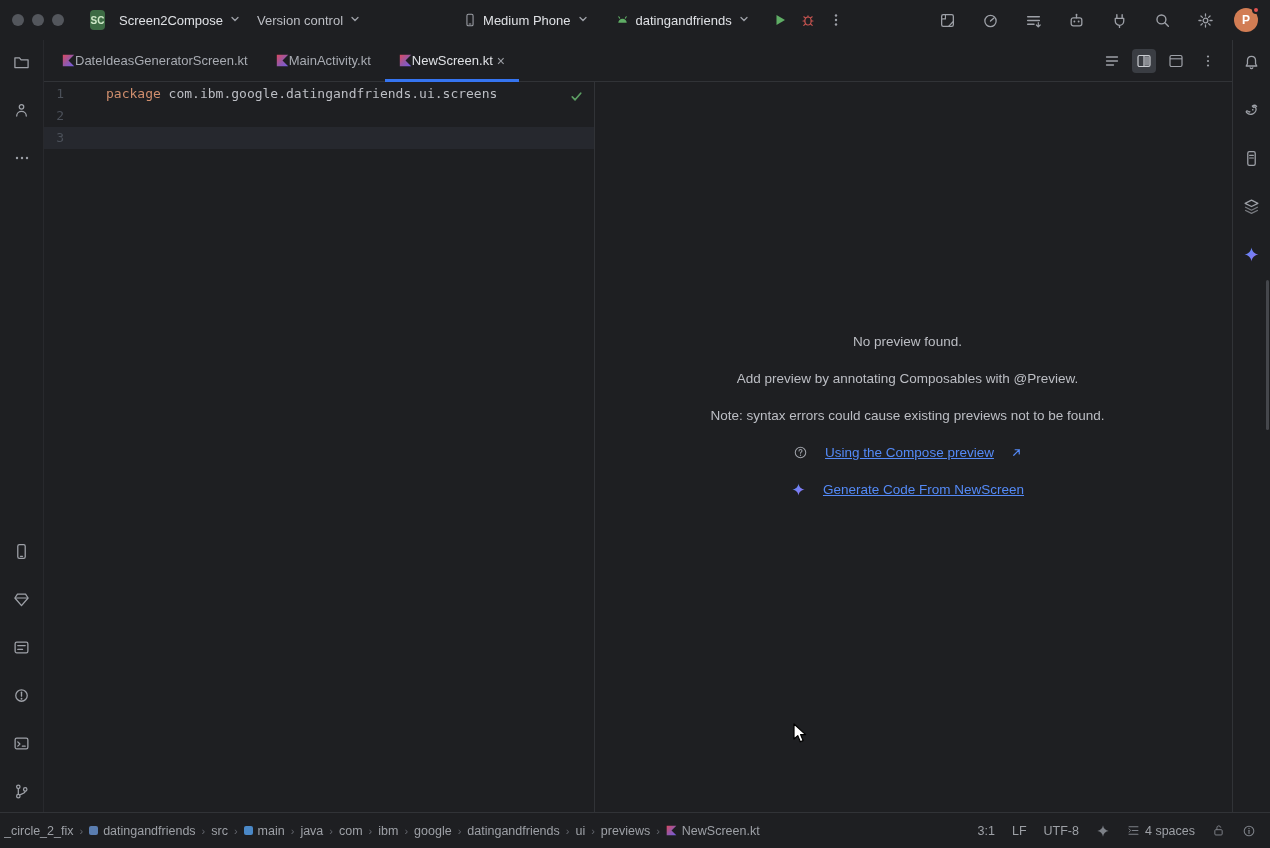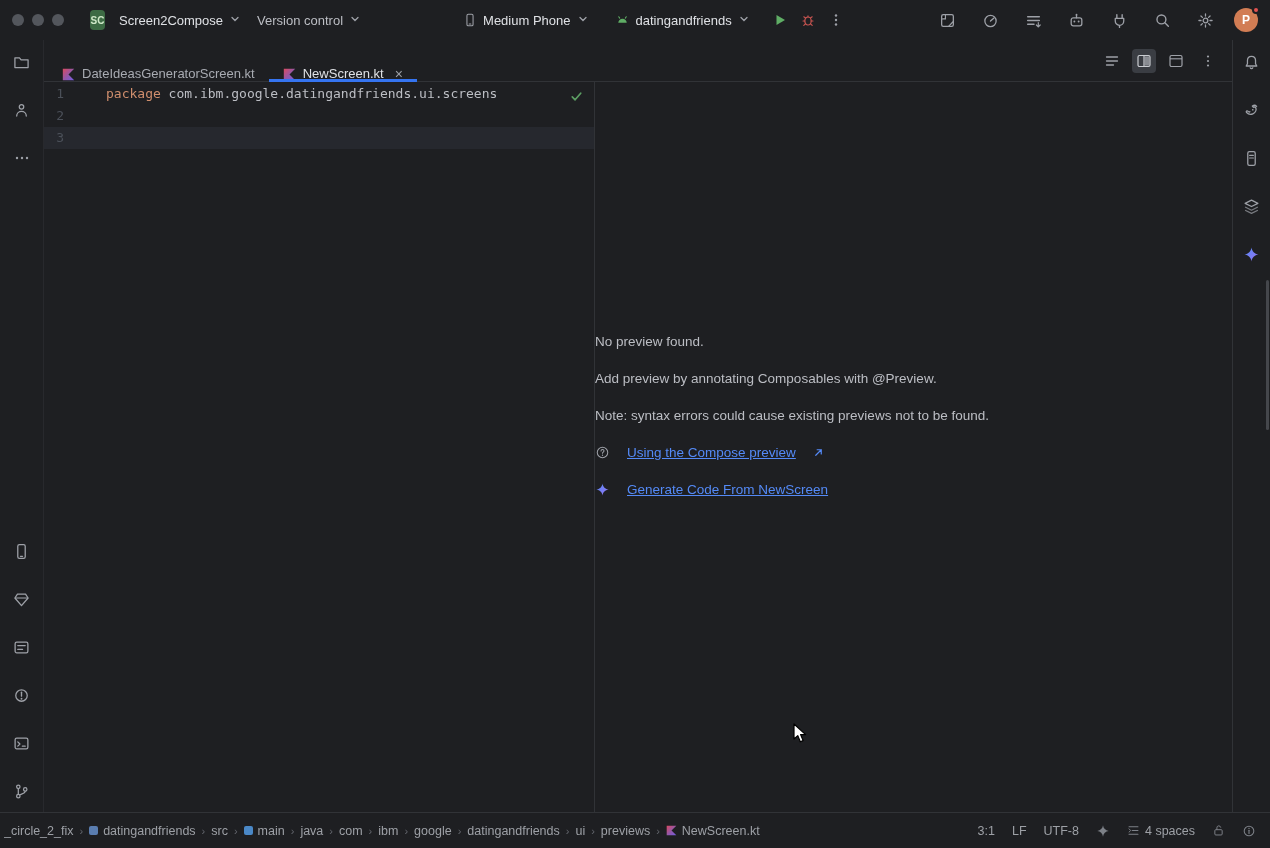--- a/index.html
+++ b/index.html
@@ -33,21 +33,21 @@
   .sidebar-left { width:44px; display:flex; flex-direction:column; align-items:center;
                   padding:10px 0 9px; gap:24px; border-right:1px solid #28292d; }
   .sidebar-left .grow { flex:1; }
   .sidebar-right { width:38px; display:flex; flex-direction:column; align-items:center;
                    padding:10px 0; gap:24px; border-left:1px solid #313337; position:relative; }
   .tool-btn { width:24px; height:24px; display:flex; align-items:center; justify-content:center; border-radius:4px; }
   .main { flex:1; display:flex; flex-direction:column; min-width:0; }
 
   
   .tabbar { height:42px; display:flex; align-items:stretch; padding-left:4px; border-bottom:1px solid #313337; }
-  .tab { display:flex; align-items:flex-end; gap:7px; padding:0 14px; position:relative; color:#a8abb2; }
+  .tab { display:flex; align-items:center; padding:0 14px; position:relative; color:#a8abb2; }
   .tab.active { color:#dfe1e5; }
   .tab.active::after { content:""; position:absolute; left:0; right:0; bottom:-1px; height:3px; background:#3574f0; }
   .tab .close { margin-left:4px; color:#9da0a6; font-size:14px; line-height:1; }
   .view-toggles { margin-left:auto; display:flex; align-items:center; gap:8px; padding-right:12px; }
   .toggle { width:24px; height:24px; display:flex; align-items:center; justify-content:center; border-radius:4px; }
   .toggle.selected { background:#3a3d43; }
 
   
   .content { flex:1; display:flex; min-height:0; }
   .editor { width:551px; border-right:1px solid #313337; position:relative;
@@ -56,21 +56,21 @@
   .line.caret-line { background:#26282e; }
   .ln { width:20px; text-align:right; color:#4b5059; flex:none;
         font-family:"DejaVu Sans Mono","Liberation Mono",monospace; }
   .codetxt { padding-left:42px; white-space:pre; color:#bcbec4; }
   .kw { color:#cf8e6d; }
   .inspect-widget { position:absolute; top:7px; right:10px; }
 
   
   .preview-panel { flex:1; position:relative; }
   .preview-content { position:absolute; top:252px; left:0; right:12px;
-                     display:flex; flex-direction:column; gap:22px;
+                     display:flex; flex-direction:column; align-items:center; gap:22px;
                      font-size:13.5px; color:#bcbec4; }
   .pv-link { display:flex; align-items:center; gap:17px; color:#548af7;text-decoration:underline; }
   .scroll-thumb { position:absolute; right:1px; top:240px; width:3px; height:150px; background:#45474c; border-radius:2px; }
 
   
   .statusbar { height:36px; display:flex; align-items:center; padding:0 10px 0 4px;
                border-top:1px solid #313337; font-size:12.5px; color:#9da0a6; }
   .crumbs { display:flex; align-items:center; gap:6px; white-space:nowrap; overflow:hidden; }
   .crumb { display:flex; align-items:center; gap:5px; }
   .crumb-sep { color:#63666d; font-size:11px; }
@@ -271,20 +271,33 @@
               <defs>
                 <linearGradient id="k1" x1="0" y1="0" x2="16" y2="16" gradientUnits="userSpaceOnUse">
                   <stop offset="0" stop-color="#e44857"></stop>
                   <stop offset="0.5" stop-color="#9757a5"></stop>
                   <stop offset="1" stop-color="#6d5ded"></stop>
                 </linearGradient>
               </defs>
               <path d="M1 15V1h14L8 8l7 7z" fill="url(#k1)"></path>
             </svg>
           <span>DateIdeasGeneratorScreen.kt</span>
+        </div>
+        <div class="tab">
+          <svg width="13" height="13" viewBox="0 0 16 16">
+              <defs>
+                <linearGradient id="k2" x1="0" y1="0" x2="16" y2="16" gradientUnits="userSpaceOnUse">
+                  <stop offset="0" stop-color="#e44857"></stop>
+                  <stop offset="0.5" stop-color="#9757a5"></stop>
+                  <stop offset="1" stop-color="#6d5ded"></stop>
+                </linearGradient>
+              </defs>
+              <path d="M1 15V1h14L8 8l7 7z" fill="url(#k2)"></path>
+            </svg>
+          <span>MainActivity.kt</span>
         </div>
         <div class="tab active">
           <svg width="13" height="13" viewBox="0 0 16 16">
               <defs>
                 <linearGradient id="k3" x1="0" y1="0" x2="16" y2="16" gradientUnits="userSpaceOnUse">
                   <stop offset="0" stop-color="#e44857"></stop>
                   <stop offset="0.5" stop-color="#9757a5"></stop>
                   <stop offset="1" stop-color="#6d5ded"></stop>
                 </linearGradient>
               </defs>

